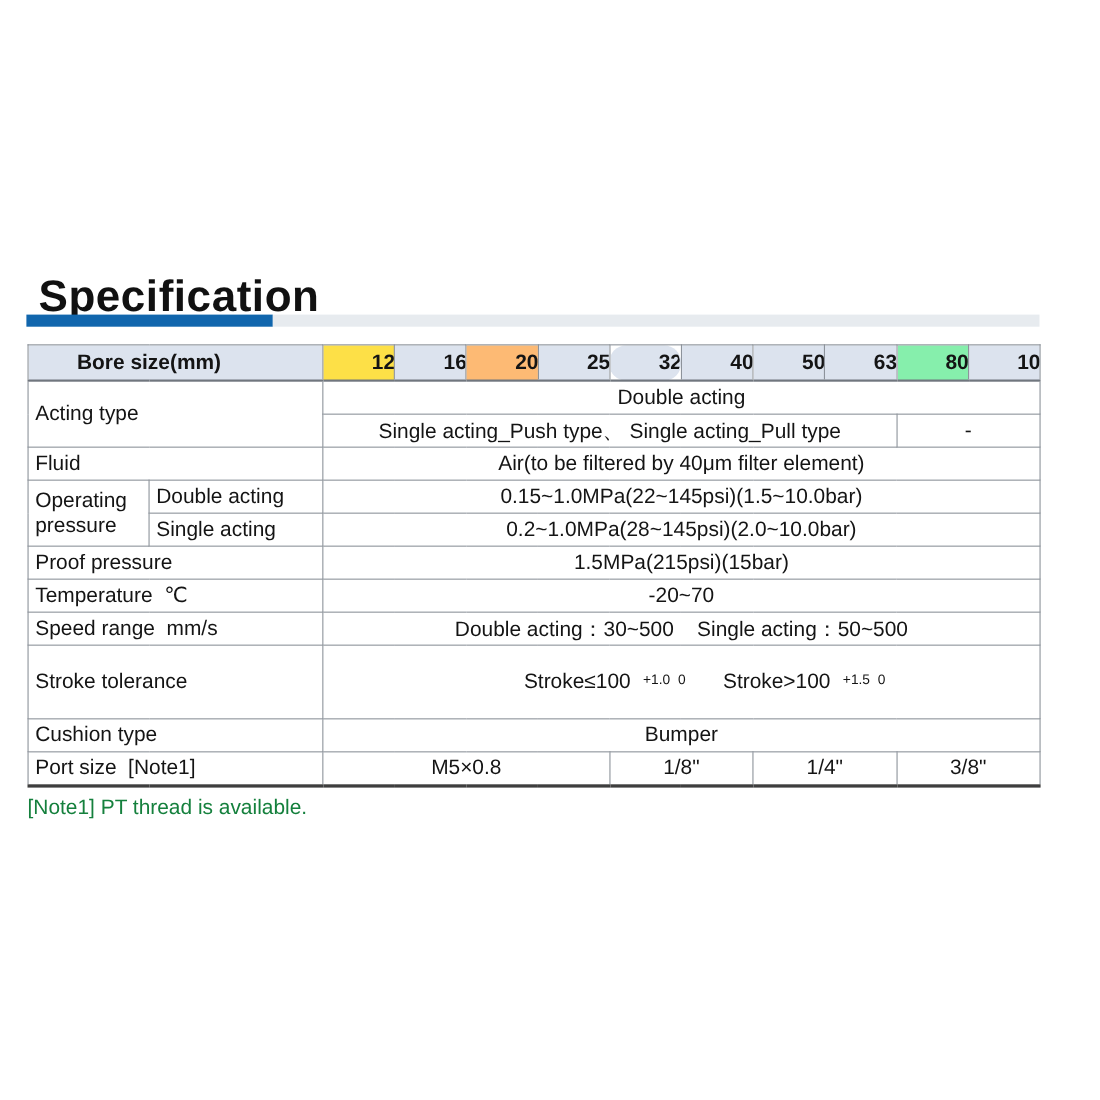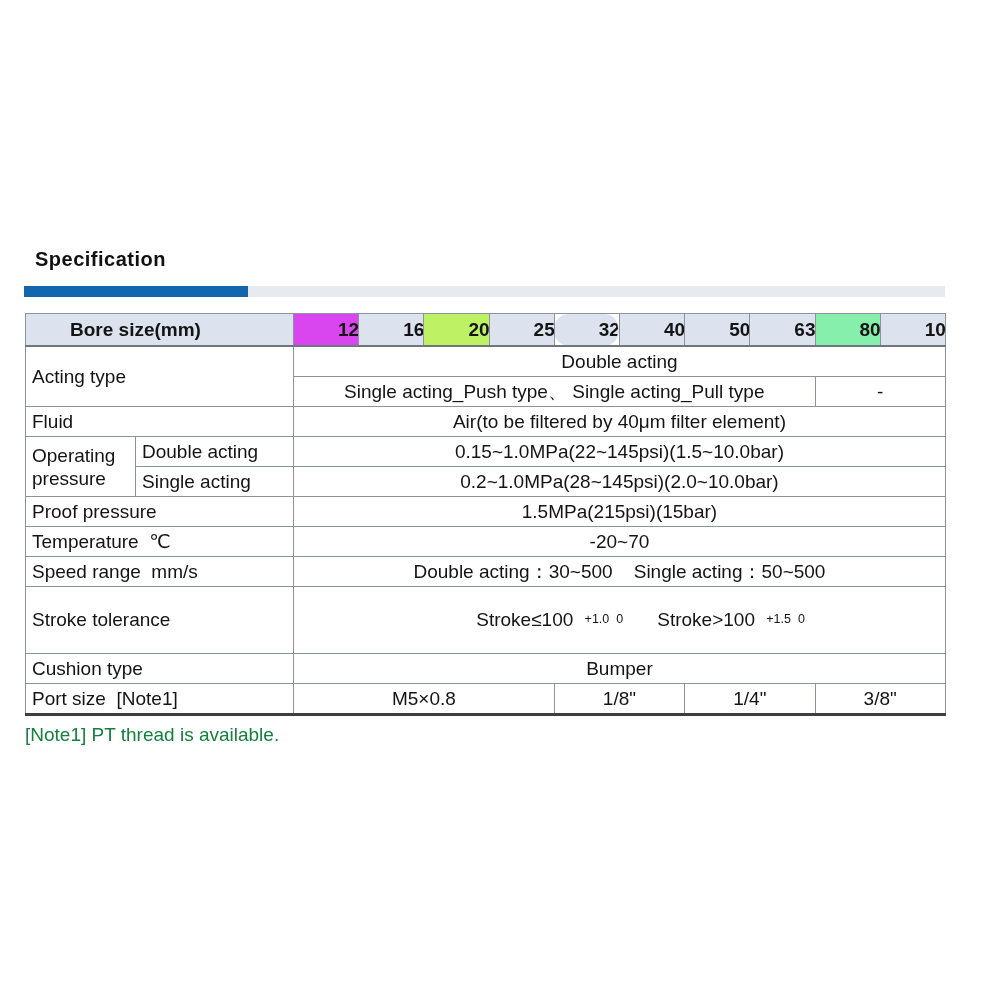--- a/index.html
+++ b/index.html
@@ -3,21 +3,21 @@
 <meta charset="utf-8">
 <style>
   html,body{margin:0;padding:0;background:#ffffff;}
   .page{
     position:relative;width:1000px;height:1000px;background:#ffffff;
     font-family:"Liberation Sans","DejaVu Sans",sans-serif;color:#141414;
     overflow:hidden;
   }
   .page-title{
     position:absolute;left:35px;top:248px;
-    font-size:20px;font-weight:bold;letter-spacing:0.5px;color:#111;
+    font-size:40px;font-weight:bold;letter-spacing:0.5px;color:#111;
   }
   .title-bar{
     position:absolute;left:24px;top:286px;width:921px;height:11px;display:flex;
   }
   .title-bar .bar-accent{width:224px;height:100%;}
   .title-bar .bar-rest{flex:1;height:100%;}
   table.spec{
     position:absolute;left:25px;top:313px;width:920px;
     border-collapse:collapse;table-layout:fixed;
     font-size:19px;color:#141414;
@@ -73,23 +73,23 @@
       <col style="width:65.2px">
         <col style="width:65.2px">
         <col style="width:65.2px">
         <col style="width:65.2px">
         <col style="width:65.2px">
     </colgroup>
 
     <tbody>
         <tr class="hdr">
       <th class="lab" colspan="2" style="background: rgb(220, 227, 238);">Bore size(mm)</th>
-      <th class="num" style="background: #d946ef; margin-top: 32px;">12</th>
+      <th class="num" style="background: #fde047; margin-top: 32px;">12</th>
       <th class="num" style="background: rgb(220, 227, 238);">16</th>
-      <th class="num" style="background: #bef264;">20</th>
+      <th class="num" style="background: #fdba74;">20</th>
       <th class="num" style="background: rgb(220, 227, 238);">25</th>
       <th class="num" style="background: rgb(220, 227, 238); border-radius: 15px;">32</th>
       <th class="num" style="background: rgb(220, 227, 238);">40</th>
       <th class="num" style="background: rgb(220, 227, 238);">50</th>
       <th class="num" style="background: rgb(220, 227, 238);">63</th>
       <th class="num" style="background: #86efac;">80</th>
       <th class="num" style="background: rgb(220, 227, 238);">100</th>
     </tr>
 
     <tr>

